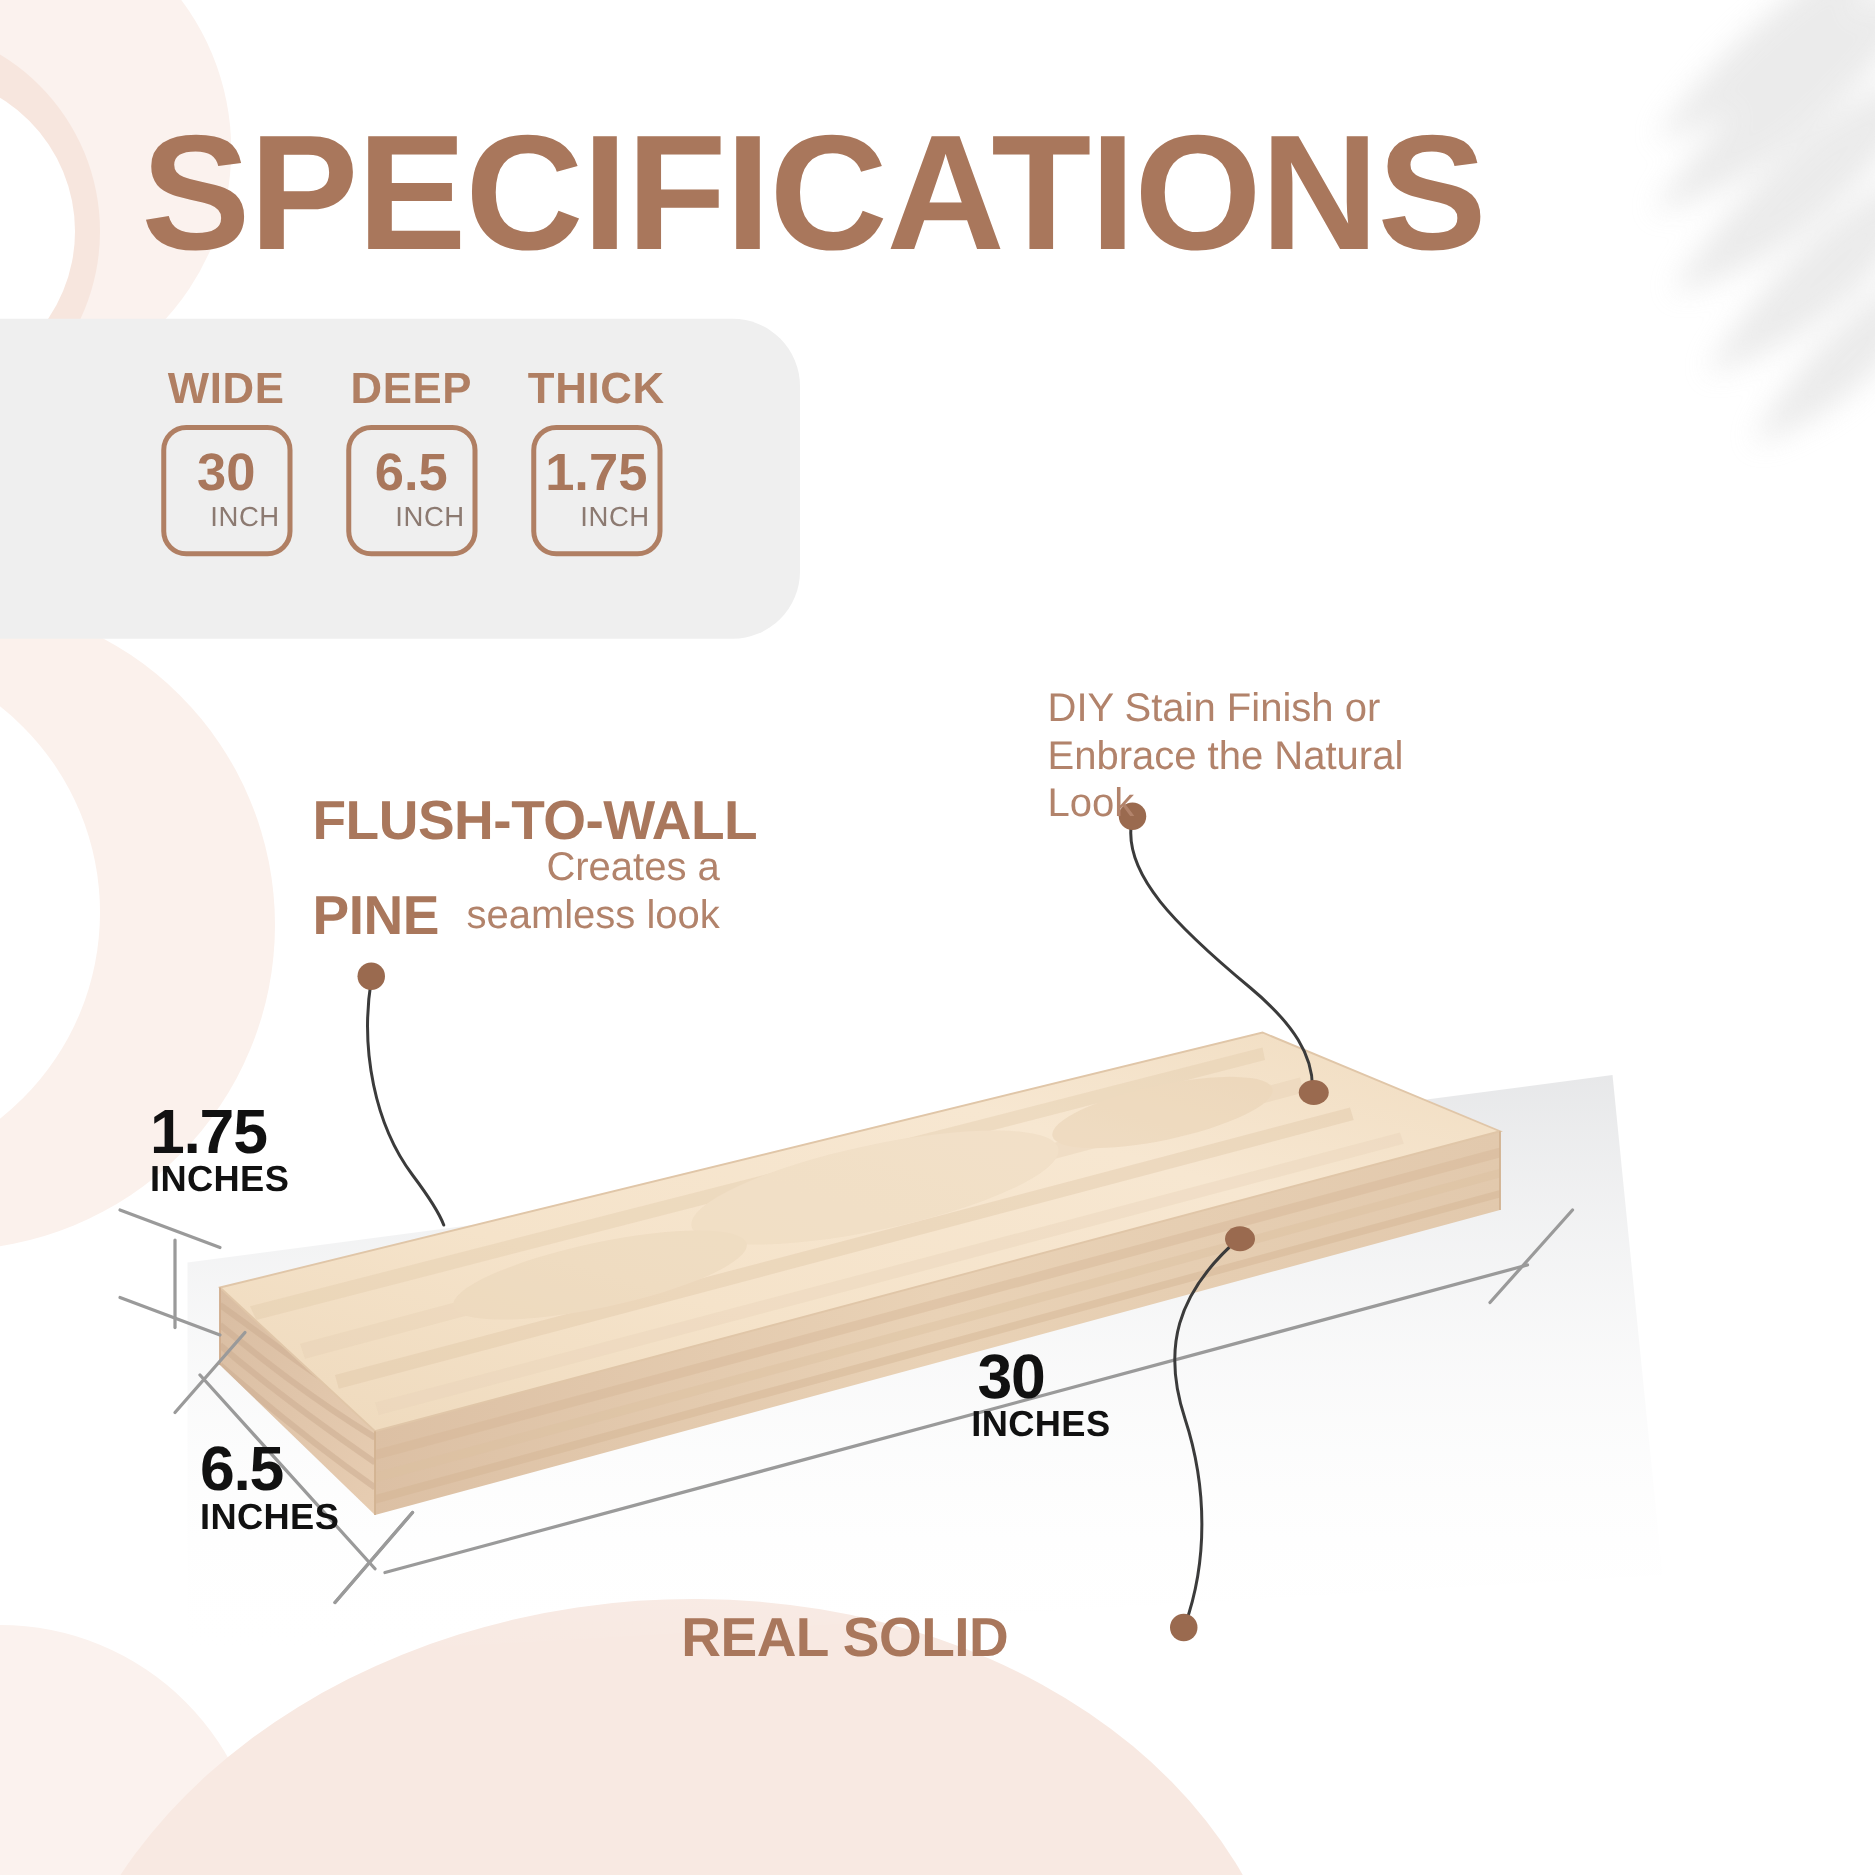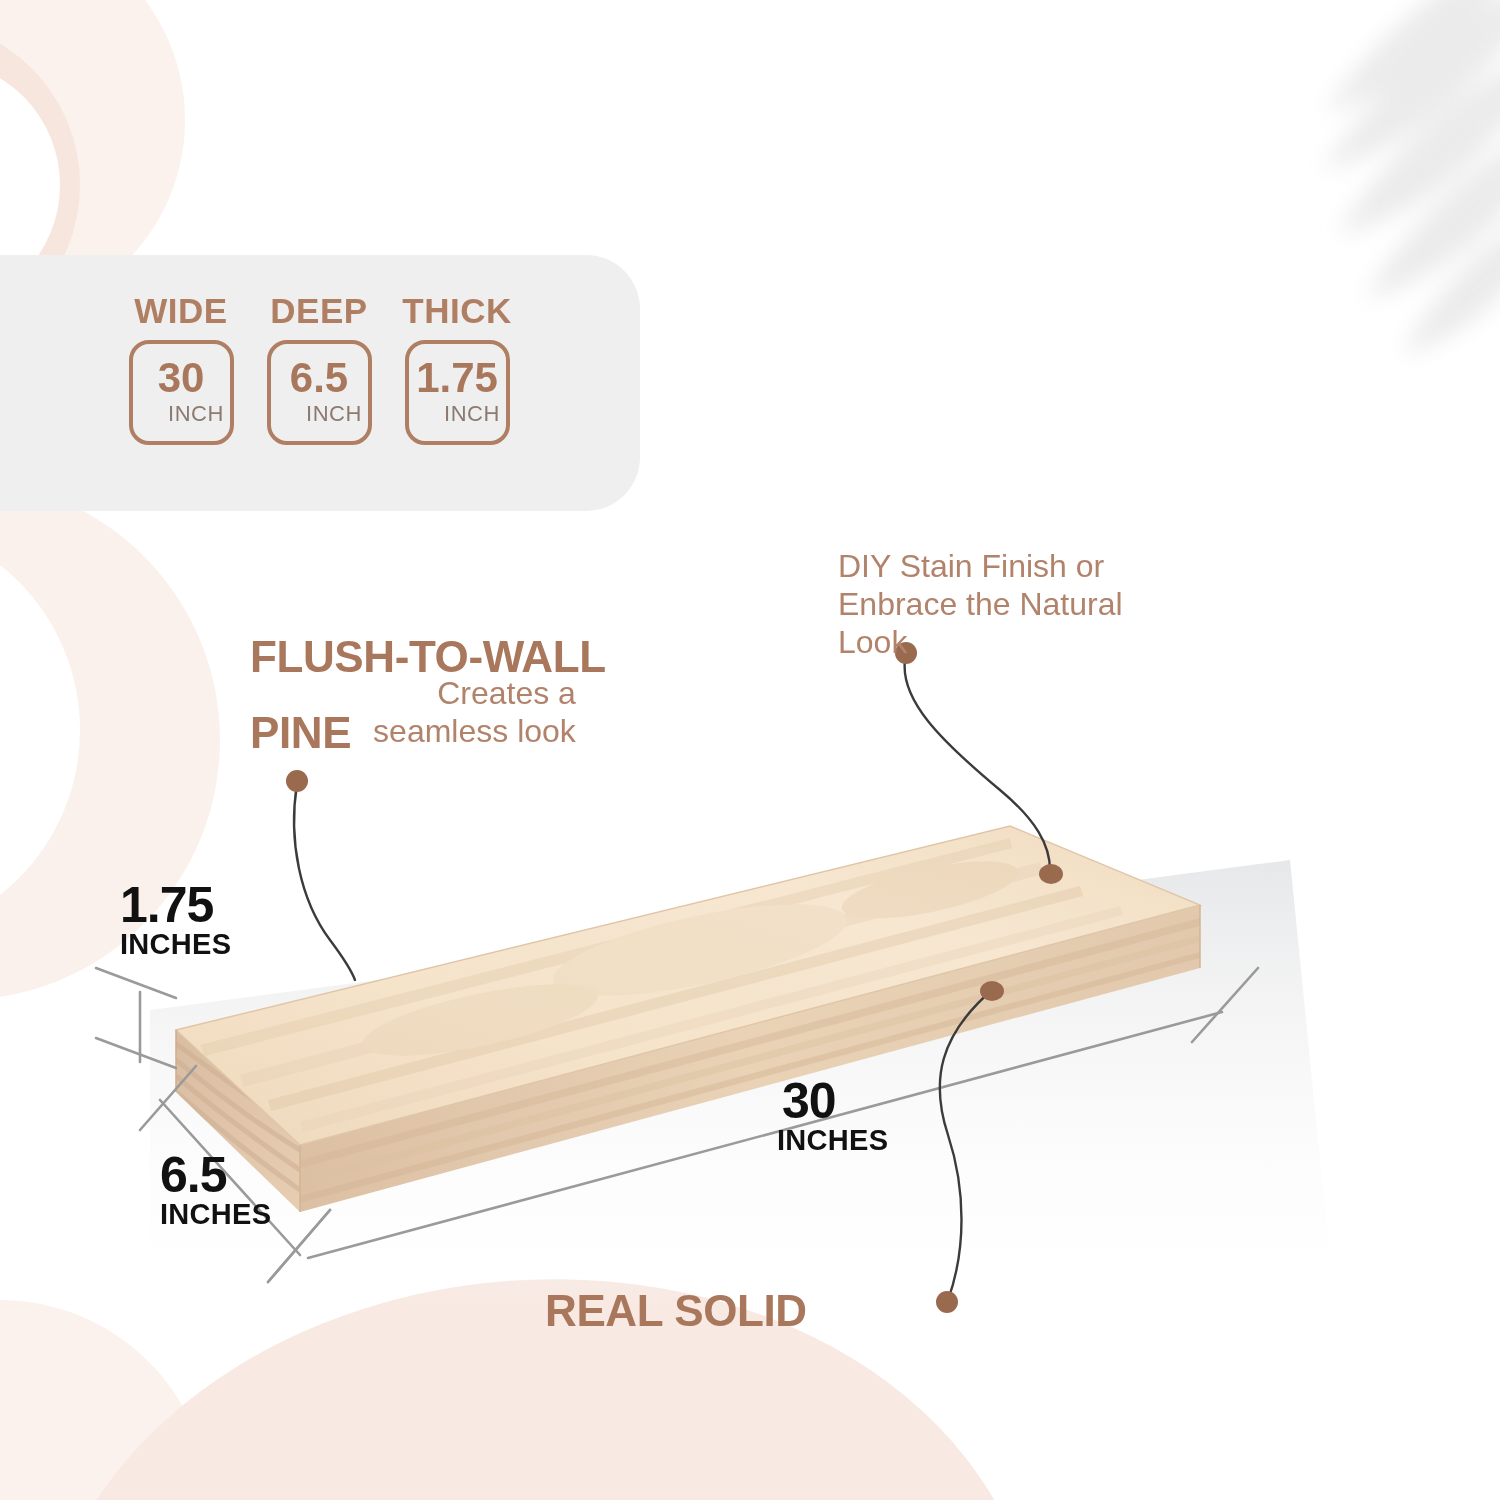--- a/index.html
+++ b/index.html
@@ -57,21 +57,21 @@
     white-space:nowrap;
   }
 
   
   .spec-card{
     position:absolute;left:-40px;top:255px;width:680px;height:256px;
     background:#efefef;
     border-radius:0 54px 54px 0;
   }
   .spec-row{
-    position:absolute;left:165px;top:36px;display:flex;gap:26px;
+    position:absolute;left:165px;top:36px;display:flex;gap:36px;
   }
   .spec-col{display:flex;flex-direction:column;align-items:center;width:112px;}
   .spec-label{
     font-size:35px;font-weight:700;color:#b07f63;letter-spacing:.5px;
     margin-bottom:9px;
   }
   .spec-box{
     width:105px;height:105px;border:4px solid #b07f63;border-radius:20px;
     display:flex;flex-direction:column;align-items:center;justify-content:center;
     box-sizing:border-box;
@@ -134,20 +134,21 @@
       <g fill="#cfcfcf" opacity="0.75">
         <path d="M400 10 C330 40 250 105 198 186 C232 178 268 160 300 136 C344 103 382 58 400 22 Z"></path>
         <path d="M400 78 C332 106 258 168 212 246 C250 238 288 218 320 192 C362 158 390 116 400 92 Z"></path>
         <path d="M400 150 C340 178 276 236 238 306 C276 296 312 276 342 250 C378 219 396 182 400 164 Z"></path>
         <path d="M400 226 C352 250 300 300 272 358 C306 348 336 330 360 306 C386 280 398 248 400 238 Z"></path>
         <path d="M372 -20 C316 6 246 62 200 132 C236 124 272 106 302 82 C344 50 366 12 372 -8 Z"></path>
       </g>
     </svg>
   </div>
 
+  <div class="title">SPECIFICATIONS</div>
 
   <div class="spec-card">
     <div class="spec-row">
 
       <div class="spec-col">
         <div class="spec-label">WIDE</div>
         <div class="spec-box">
           <div class="spec-num">30</div>
           <div class="spec-unit">INCH</div>
         </div>

